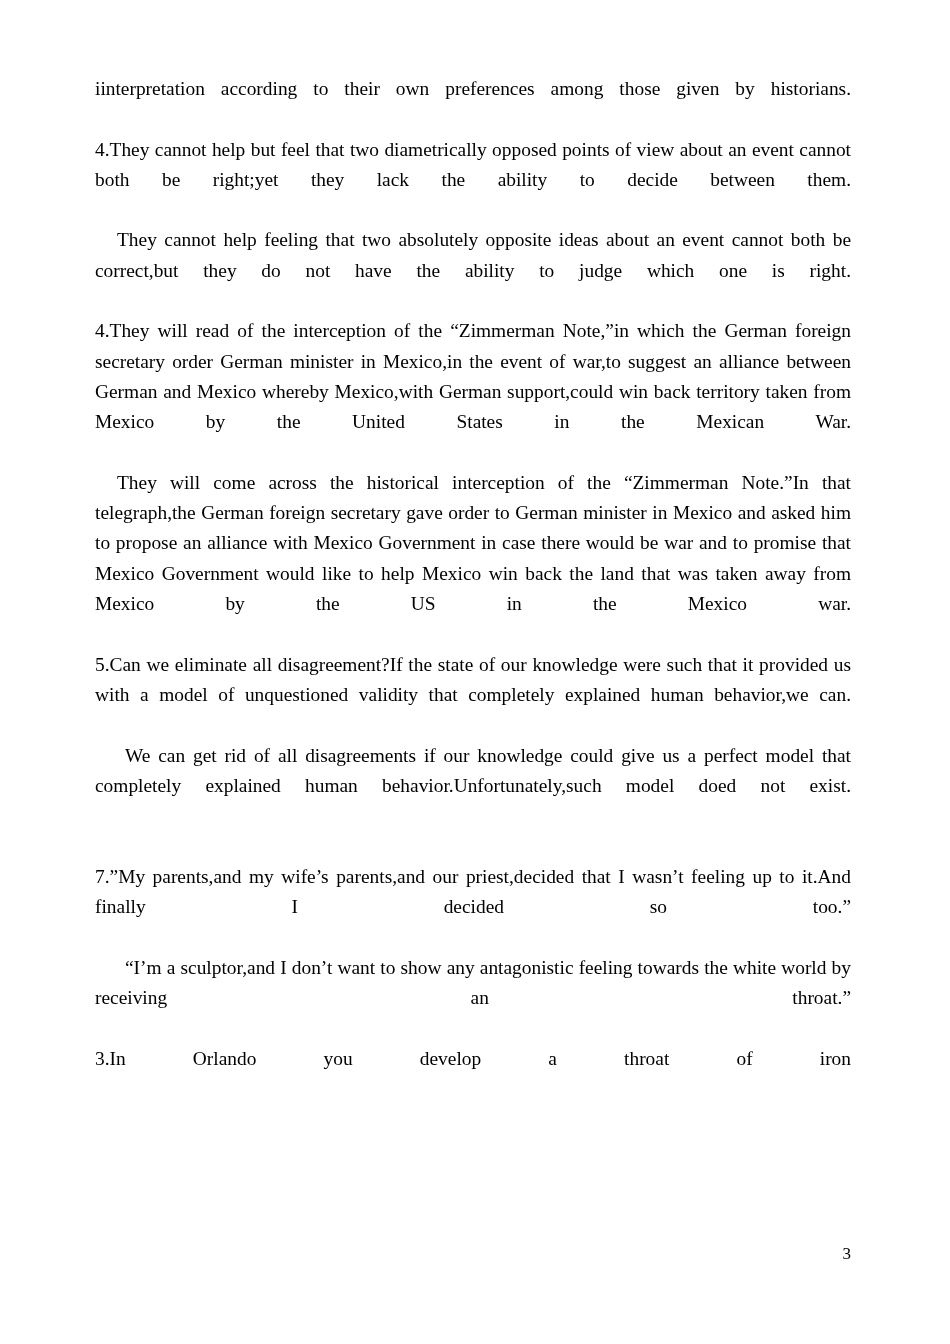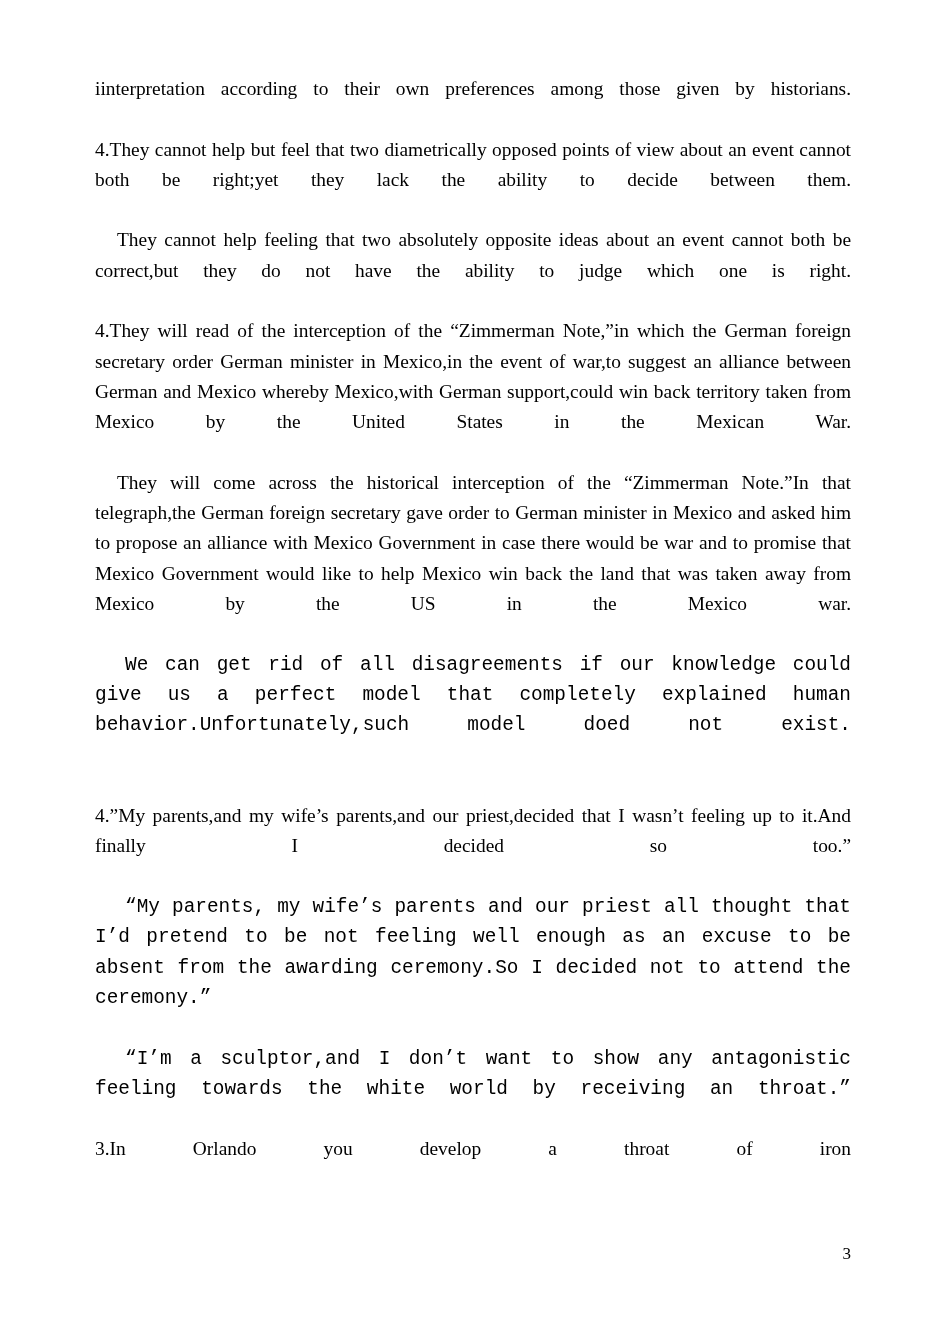--- a/index.html
+++ b/index.html
@@ -39,21 +39,21 @@
     white-space: pre-wrap;
   }
   
   p::after {
     content: "";
     display: inline-block;
     width: 100%;
   }
   
   .ind-sm  { text-indent: 22px; font-family: Liberation Serif, serif; }
-  .ind-md  { text-indent: 30px; font-family: Liberation Mono, monospace; }
+  .ind-md  { text-indent: 30px; }
   .spacer {
     height: 30.3px;
   }
   .page-number {
     position: absolute;
     top: 1244px;
     left: 0;
     width: 756px;
     text-align: right;
     font-size: 17px;
@@ -64,23 +64,23 @@
 <body>
 
 <div class="page">
 
   <div class="body-text">
       <p>iinterpretation according to their own preferences among those given by historians.</p>
       <p>4.They cannot help but feel that two diametrically opposed points of view about an event cannot both be right;yet they lack the ability to decide between them.</p>
       <p class="ind-sm">They cannot help feeling that two absolutely opposite ideas about an event cannot both be correct,but they do not have the ability to judge which one is right.</p>
       <p>4.They will read of the interception of the “Zimmerman Note,”in which the German foreign secretary order German minister in Mexico,in the event of war,to suggest an alliance between German and Mexico whereby Mexico,with German support,could win back territory taken from Mexico by the United States in the Mexican War.</p>
       <p class="ind-sm">They will come across the historical interception of the “Zimmerman Note.”In that telegraph,the German foreign secretary gave order to German minister in Mexico and asked him to propose an alliance with Mexico Government in case there would be war and to promise that Mexico Government would like to help Mexico win back the land that was taken away from Mexico by the US in the Mexico war.</p>
+      <p>5.Can we eliminate all disagreement?If the state of our knowledge were such that it provided us with a model of unquestioned validity that completely explained human behavior,we can.</p>
       <p class="ind-md">We can get rid of all disagreements if our knowledge could give us a perfect model that completely explained human behavior.Unfortunately,such model doed not exist.</p>
       <div class="spacer"></div>
-      <p>4.”My parents,and my wife’s parents,and our priest,decided that I wasn’t feeling up to it.And finally I decided so too.”</p>
-      <p class="ind-md">“My parents, my wife’s parents and our priest all thought that I’d pretend to be not feeling well enough as an excuse to be absent from the awarding ceremony.So I decided not to attend the ceremony.”</p>
+      <p>7.”My parents,and my wife’s parents,and our priest,decided that I wasn’t feeling up to it.And finally I decided so too.”</p>
       <p class="ind-md">“I’m a sculptor,and I don’t want to show any antagonistic feeling towards the white world by receiving an throat.”</p>
       <p>3.In Orlando you develop a throat of iron</p>
     </div>
 
   <div class="page-number">3</div>
 
 </div>
 
 </body></html>

